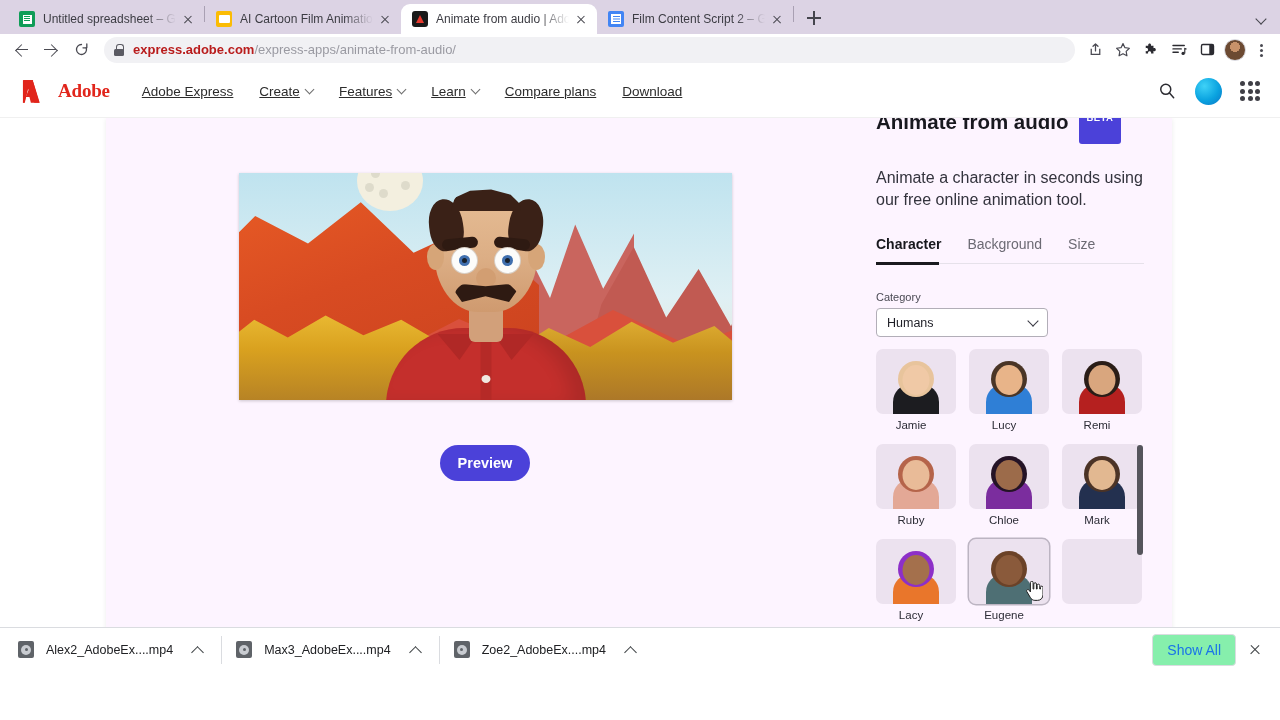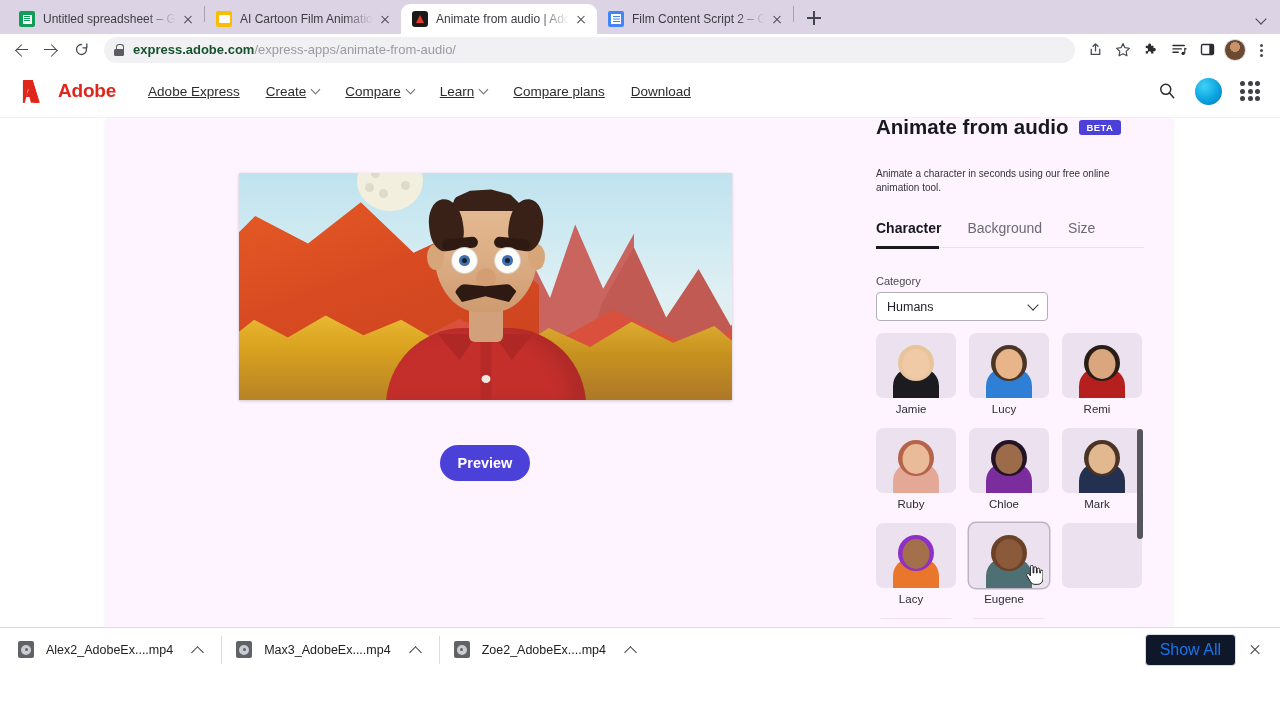--- a/index.html
+++ b/index.html
@@ -146,40 +146,40 @@
   #lock-icon::after {
     content: ""; position: absolute; left: 0; bottom: 0;
     width: 10px; height: 7px; background: #5b5b63; border-radius: 1.5px;
   }
   #lock-icon::before {
     content: ""; position: absolute; left: 2.2px; top: 0.5px;
     width: 5.6px; height: 6px; border: 1.4px solid #5b5b63;
     border-bottom: none; border-radius: 3px 3px 0 0;
   }
   #url-text { font-size: 13px; color: #9a9aa2; white-space: nowrap; }
-  #url-text b { color: #14532d; font-weight: 700; }
+  #url-text b { color: #b91c1c; font-weight: 700; }
   .tb-icon { width: 28px; height: 28px; flex: 0 0 28px; position: relative; }
   #profile-pic {
     width: 22px; height: 22px; border-radius: 50%; flex: 0 0 22px;
     background: radial-gradient(circle at 50% 35%, #c8926a 0 30%, #6c4a32 31% 100%);
     margin: 0 3px; border: 1px solid #d8d8de;
   }
   #menu-dots { width: 24px; height: 28px; flex: 0 0 24px; position: relative; }
   #menu-dots::after {
     content: ""; position: absolute; left: 11px; top: 8px;
     width: 3px; height: 3px; border-radius: 50%; background: #4a4a52;
     box-shadow: 0 5px 0 #4a4a52, 0 10px 0 #4a4a52;
   }
 
   
   #site-header {
     height: 53px; background: #fff; display: flex; align-items: center;
     padding: 0 20px 0 22px; border-bottom: 1px solid #f0f0f0;
   }
-  #adobe-logo-wrap { display: flex; align-items: center; margin-right: 32px; }
+  #adobe-logo-wrap { display: flex; align-items: center; margin-right: 32px; font-family: Liberation Serif, serif; }
   #adobe-mark { width: 28px; height: 25px; }
   #adobe-word {
     font-size: 19px; color: #e1251b; font-weight: 700; margin-left: 8px;
     letter-spacing: -0.2px;
   }
   .nav-link {
     font-size: 13.5px; color: #2c2c2c; margin-right: 26px;
     display: flex; align-items: center; white-space: nowrap;
   }
   .caret-dn {
@@ -353,32 +353,32 @@
     background: #fdfafd; border: 1.4px solid #7e7a86;
   }
   #enhance-label { font-size: 13.5px; color: #2c2c38; }
 
   
   #right-panel {
     width: 308px; position: relative; padding: 0 28px 0 12px;
     overflow: hidden;
   }
   #panel-title-row {
-    display: flex; align-items: center; gap: 10px;
+    display: flex; gap: 10px;
     margin-top: -8px; height: 34px; overflow: hidden;
   }
   #panel-title {
     font-size: 20.5px; font-weight: 700; color: #18181f; white-space: nowrap;
   }
   #beta-badge {
     background: #4b41d9; color: #fff; font-size: 9.5px; font-weight: 700;
     padding: 2px 8px; border-radius: 3px; letter-spacing: .4px;
   }
   #panel-desc {
-    font-size: 10px; color: #33333d; line-height: 1.35; margin-top: 23px;
+    font-size: 16px; color: #33333d; line-height: 1.35; margin-top: 23px;
     max-width: 270px;
   }
   #panel-tabs {
     display: flex; gap: 26px; margin-top: 26px; position: relative;
     border-bottom: 1.5px solid #e6e1ea; padding-bottom: 11px;
   }
   .ptab { font-size: 14px; color: #6c6a74; cursor: pointer; }
   .ptab.sel { color: #17171d; font-weight: 700; }
   #ptab-underline {
     position: absolute; left: 0; bottom: -1.5px; width: 63px; height: 2.5px;
@@ -467,21 +467,21 @@
     content: ""; position: absolute; left: 6px; top: 8px;
     width: 8px; height: 8px;
     border-left: 1.4px solid #3c4043; border-top: 1.4px solid #3c4043;
     transform: rotate(45deg);
   }
   .dl-div { width: 1px; height: 28px; background: #dadce0; margin: 0 4px; }
   #dl-right { margin-left: auto; display: flex; align-items: center; gap: 6px; }
   #show-all-btn {
     border: 1px solid #dadce0; border-radius: 4px; height: 28px;
     padding: 15px 14px; display: flex; align-items: center;
-    font-size: 16px; color: #1a73e8; background: #0f172a; cursor: pointer;
+    font-size: 14px; color: #1a73e8; background: #86efac; cursor: pointer;
     font-family: inherit;
   }
   #dl-close {
     width: 26px; height: 26px; position: relative; cursor: pointer;
     border-radius: 50%; margin-right: 4px;
   }
   #dl-close::before, #dl-close::after {
     content: ""; position: absolute; left: 7px; top: 12.3px;
     width: 12px; height: 1.4px; background: #3c4043;
   }
@@ -588,21 +588,21 @@
   </div>
 
   <a class="nav-link" href="#">
       <span>Adobe Express</span>
     </a>
   <a class="nav-link" href="#">
       <span>Create</span>
       <i class="caret-dn"></i>
     </a>
   <a class="nav-link" href="#">
-      <span>Compare</span>
+      <span>Features</span>
       <i class="caret-dn"></i>
     </a>
   <a class="nav-link" href="#">
       <span>Learn</span>
       <i class="caret-dn"></i>
     </a>
   <a class="nav-link" href="#">
       <span>Compare plans</span>
     </a>
   <a class="nav-link" href="#">

